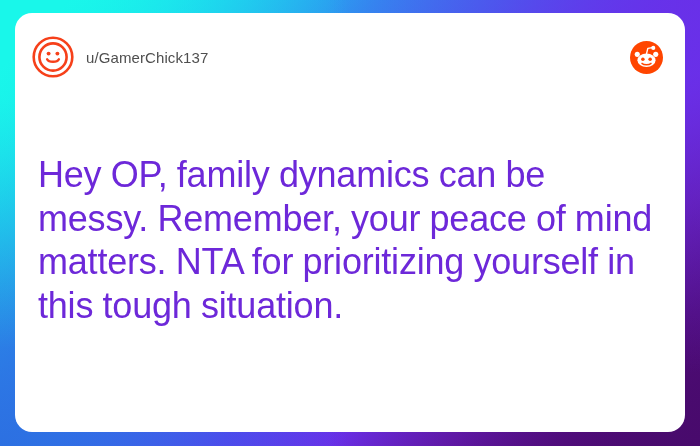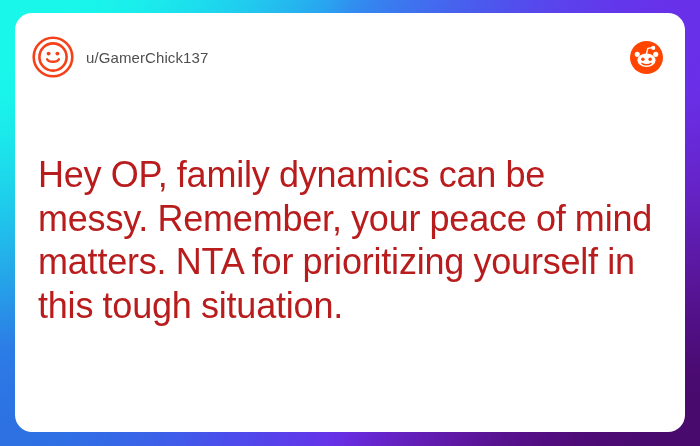--- a/index.html
+++ b/index.html
@@ -96,21 +96,21 @@
     display: block;
   }
 
   .body-text {
     position: absolute;
     left: 23px;
     top: 140px;
     right: 24px;
     font-size: 36px;
     line-height: 43.5px;
-    color: #b91c1c;
+    color: #6d28d9;
     letter-spacing: -0.2px;
     font-weight: 400;
     white-space: pre-wrap;
     word-spacing: -0.5px;
   }
 </style>
 </head>
 <body>
 
 <div id="stage">

